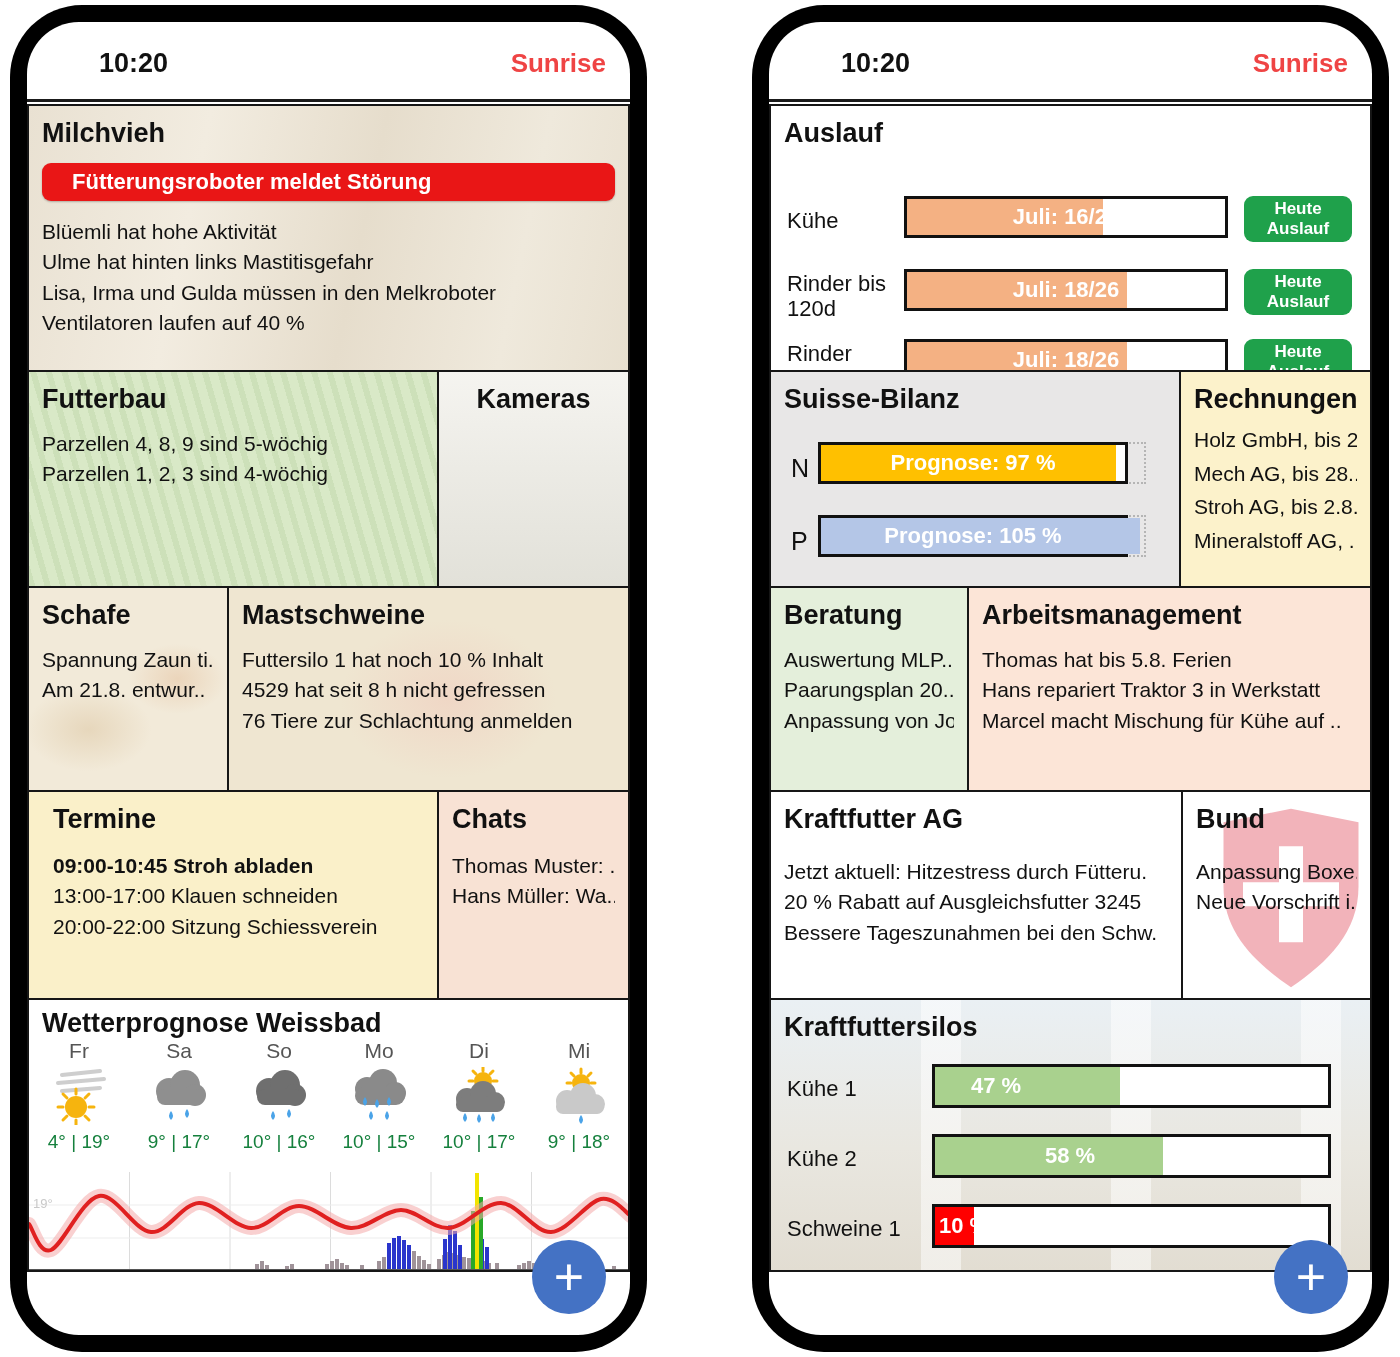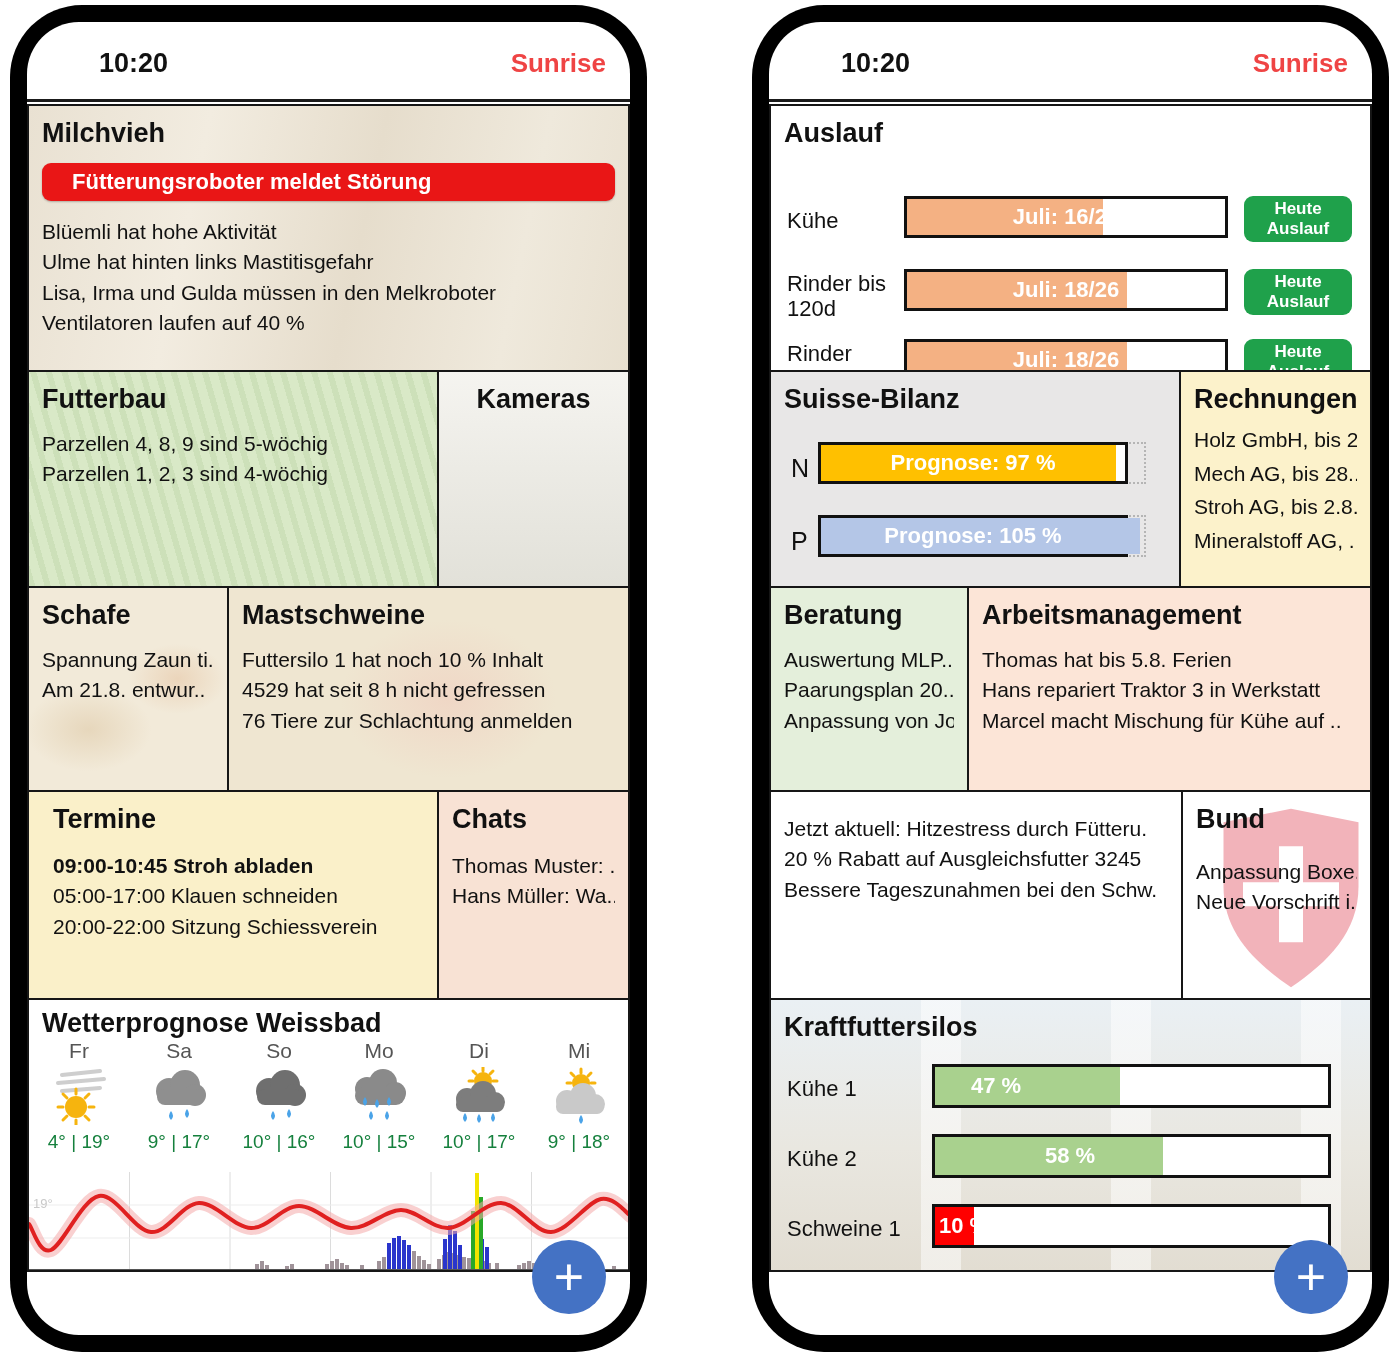--- a/index.html
+++ b/index.html
@@ -93,21 +93,21 @@
           <div>Futtersilo 1 hat noch 10 % Inhalt</div>
           <div>4529 hat seit 8 h nicht gefressen</div>
           <div>76 Tiere zur Schlachtung anmelden</div>
         </div>
       </div>
 
       <div class="card bg-termine" style="left:0;top:768px;width:412px;height:210px;padding-left:11px;">
         <h2>Termine</h2>
         <div class="lines" style="margin-top:16px;">
           <div style="font-weight:700;">09:00-10:45 Stroh abladen</div>
-          <div>05:00-17:00 Klauen schneiden</div>
+          <div>13:00-17:00 Klauen schneiden</div>
           <div>20:00-22:00 Sitzung Schiessverein</div>
         </div>
       </div>
       <div class="card bg-chats" style="left:410px;top:768px;width:193px;height:210px;">
         <h2>Chats</h2>
         <div class="lines" style="margin-top:16px;">
           <div class="truncdots">Thomas Muster: ..</div>
           <div class="truncdots">Hans Müller: Wa..</div>
         </div>
       </div>
@@ -385,20 +385,21 @@
       <div class="card bg-arbeit" style="left:198px;top:564px;width:405px;height:206px;">
         <h2>Arbeitsmanagement</h2>
         <div class="lines" style="margin-top:14px;">
           <div>Thomas hat bis 5.8. Ferien</div>
           <div class="truncdots">Hans repariert Traktor 3 in Werkstatt</div>
           <div class="truncdots">Marcel macht Mischung für Kühe auf ..</div>
         </div>
       </div>
 
       <div class="card" style="left:0;top:768px;width:414px;height:210px;background:#fff;">
+        <h2>Kraftfutter AG</h2>
         <div class="lines" style="margin-top:22px;">
           <div class="truncdots">Jetzt aktuell: Hitzestress durch Fütteru.</div>
           <div class="truncdots">20 % Rabatt auf Ausgleichsfutter 3245</div>
           <div class="truncdots">Bessere Tageszunahmen bei den Schw.</div>
         </div>
       </div>
       <div class="card" style="left:412px;top:768px;width:191px;height:210px;background:#fff;">
         <div class="shield">
           <svg width="150" height="188" viewBox="0 0 100 125">
             <path d="M50 3 L95 12 V55 C95 85 75 105 50 122 C25 105 5 85 5 55 V12 Z" fill="#f2b3ba"></path>

